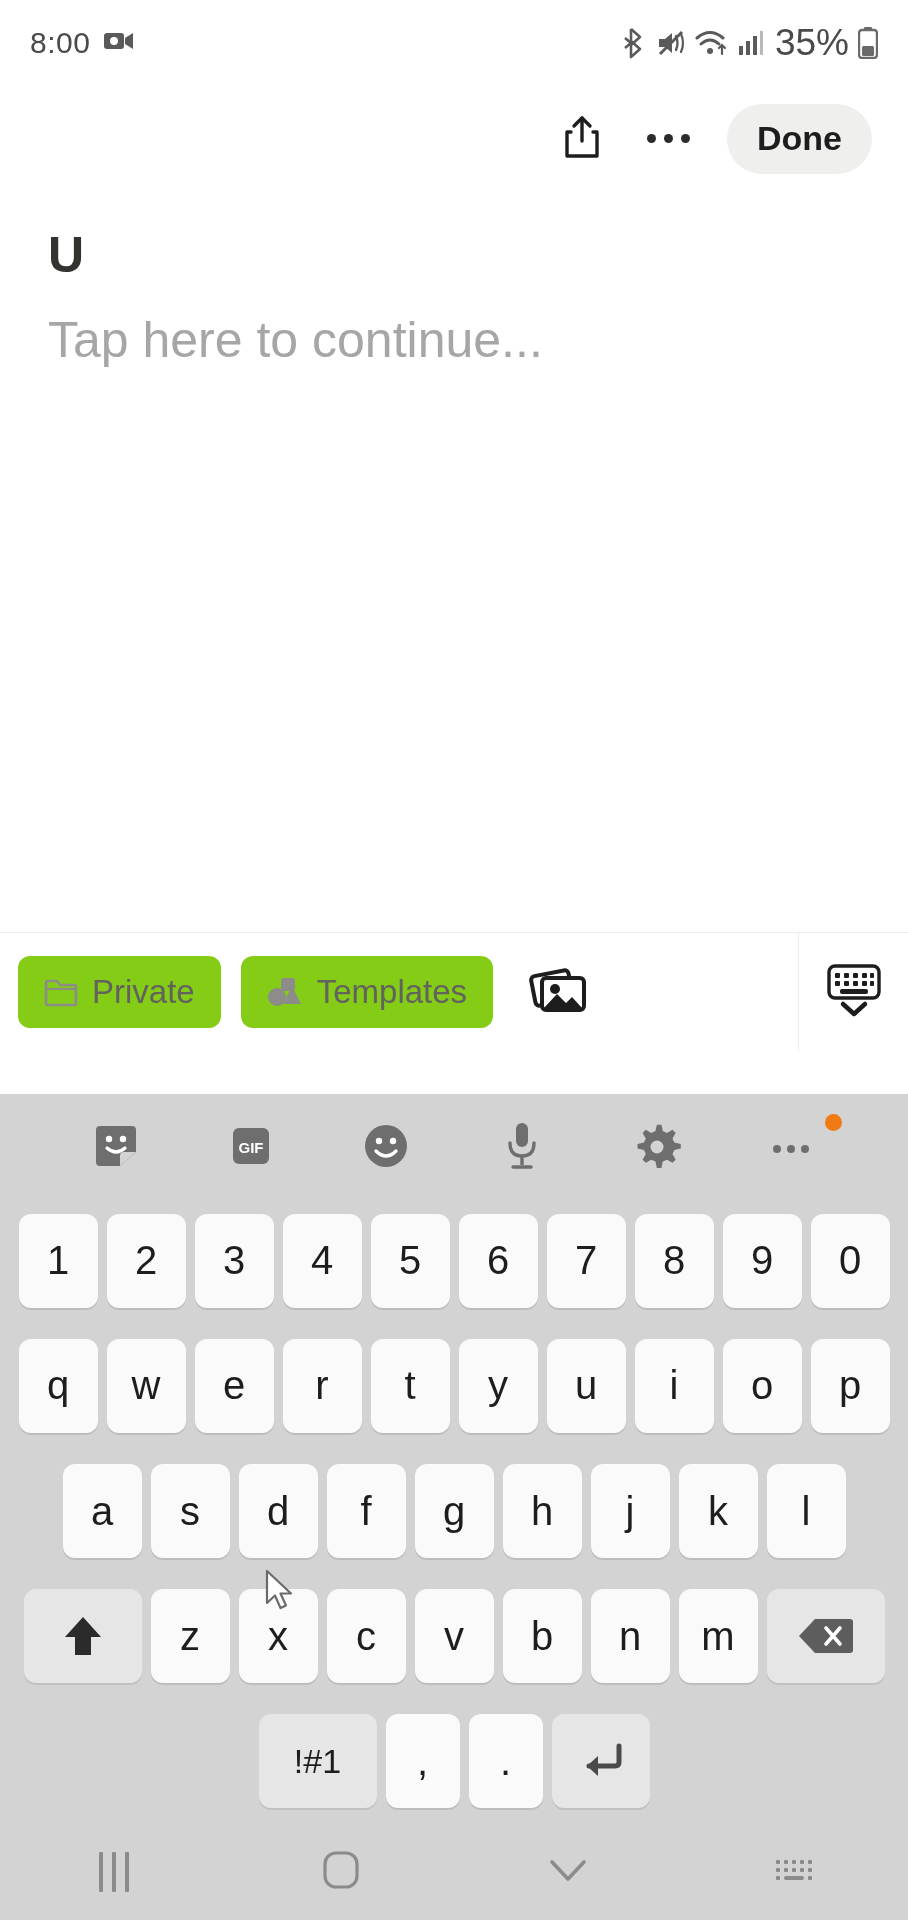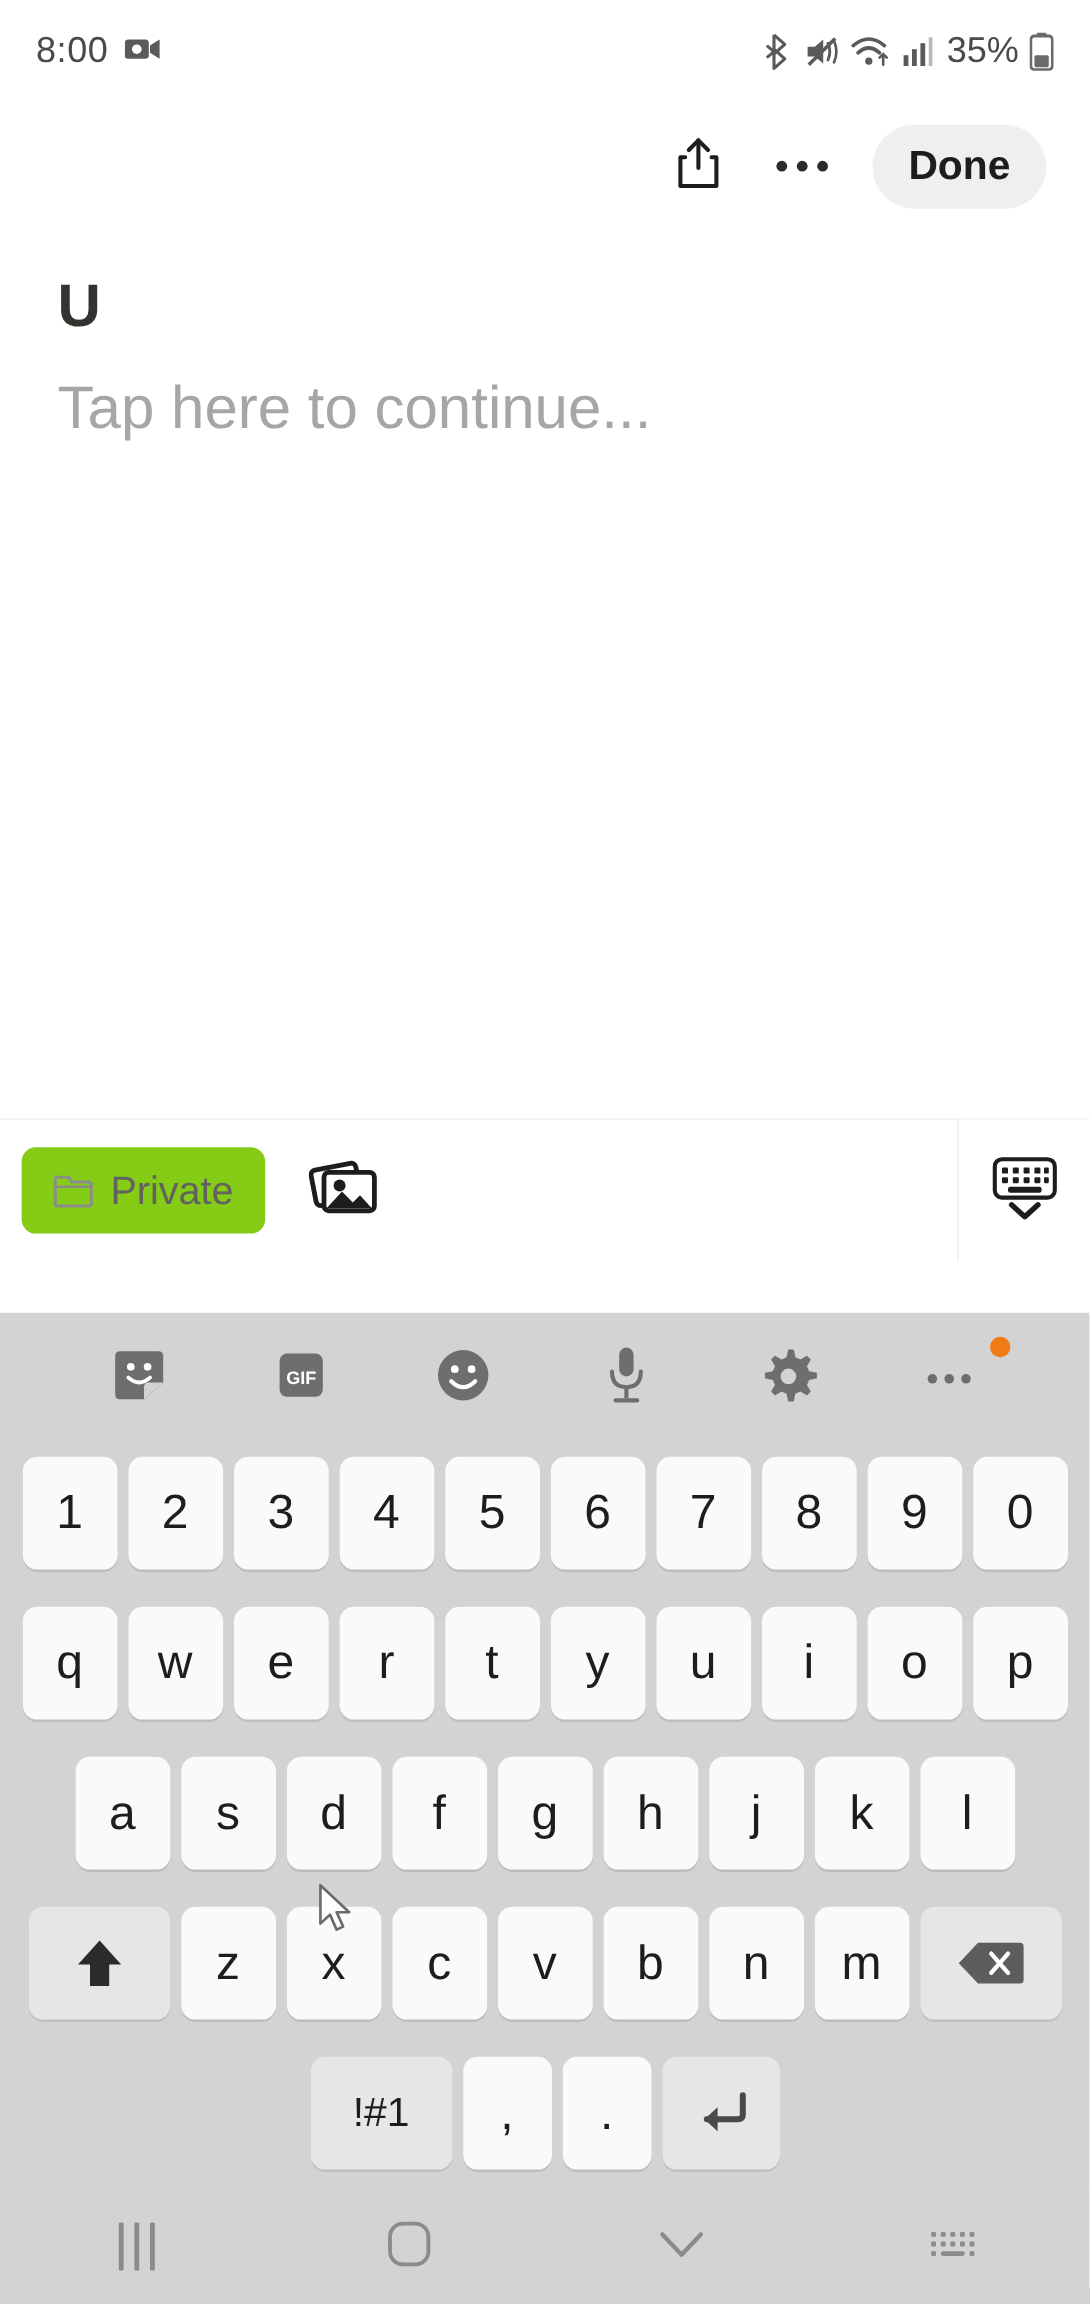--- a/index.html
+++ b/index.html
@@ -24,21 +24,21 @@
     background: #ffffff;
   }
   .status-left { display: flex; align-items: center; gap: 14px; }
   .status-time { font-size: 30px; color: #4a4a4a; letter-spacing: .5px; }
   .status-right {
     margin-left: auto;
     display: flex; align-items: center; gap: 9px;
     color: #5a5a5a;
   }
   .status-right svg { display: block; }
-  .batt-text { font-size: 30px; color: #4a4a4a; margin-left: 2px; }
+  .batt-text { font-size: 37px; color: #4a4a4a; margin-left: 2px; }
 
   
   .appbar {
     height: 105px; flex: 0 0 105px;
     display: flex; align-items: center; justify-content: flex-end;
     padding: 0 24px 0 0; gap: 8px;
     background: #ffffff;
   }
   .appbar-icon {
     width: 78px; height: 78px;
@@ -270,20 +270,30 @@
     <div class="chip">
       <span>
         <svg width="34" height="30" viewBox="0 0 34 30">
           <path d="M2 7 L2 26 Q2 28 4 28 L30 28 Q32 28 32 26 L32 10 Q32 8 30 8 L16 8 L13 4 L4 4 Q2 4 2 6 Z" fill="none" stroke="#8c8c89" stroke-width="2.6" stroke-linejoin="round"></path>
           <line x1="2" y1="12" x2="32" y2="12" stroke="#8c8c89" stroke-width="2.2"></line>
         </svg>
       </span>
       <span class="chip-label">Private</span>
     </div>
 
+    <div class="chip">
+      <span>
+        <svg width="36" height="32" viewBox="0 0 36 32">
+          <rect x="14" y="2" width="14" height="13" rx="2.5" fill="#8c8c89"></rect>
+          <circle cx="10" cy="21" r="9" fill="#8c8c89"></circle>
+          <path d="M25 10 L34 28 L16 28 Z" fill="#8c8c89"></path>
+        </svg>
+      </span>
+      <span class="chip-label">Templates</span>
+    </div>
 
     <div class="gallery-btn">
       <span>
         <svg width="62" height="54" viewBox="0 0 62 54">
           <rect x="4" y="10" width="38" height="30" rx="4" fill="none" stroke="#1d1d1d" stroke-width="4" transform="rotate(-11 23 25)"></rect>
           <rect x="13" y="15" width="42" height="32" rx="4" fill="#ffffff" stroke="#1d1d1d" stroke-width="4"></rect>
           <circle cx="26" cy="26" r="5" fill="#1d1d1d"></circle>
           <path d="M15 45 L28 31 L37 40 L43 34 L53 45 Z" fill="#1d1d1d"></path>
         </svg>
       </span>

